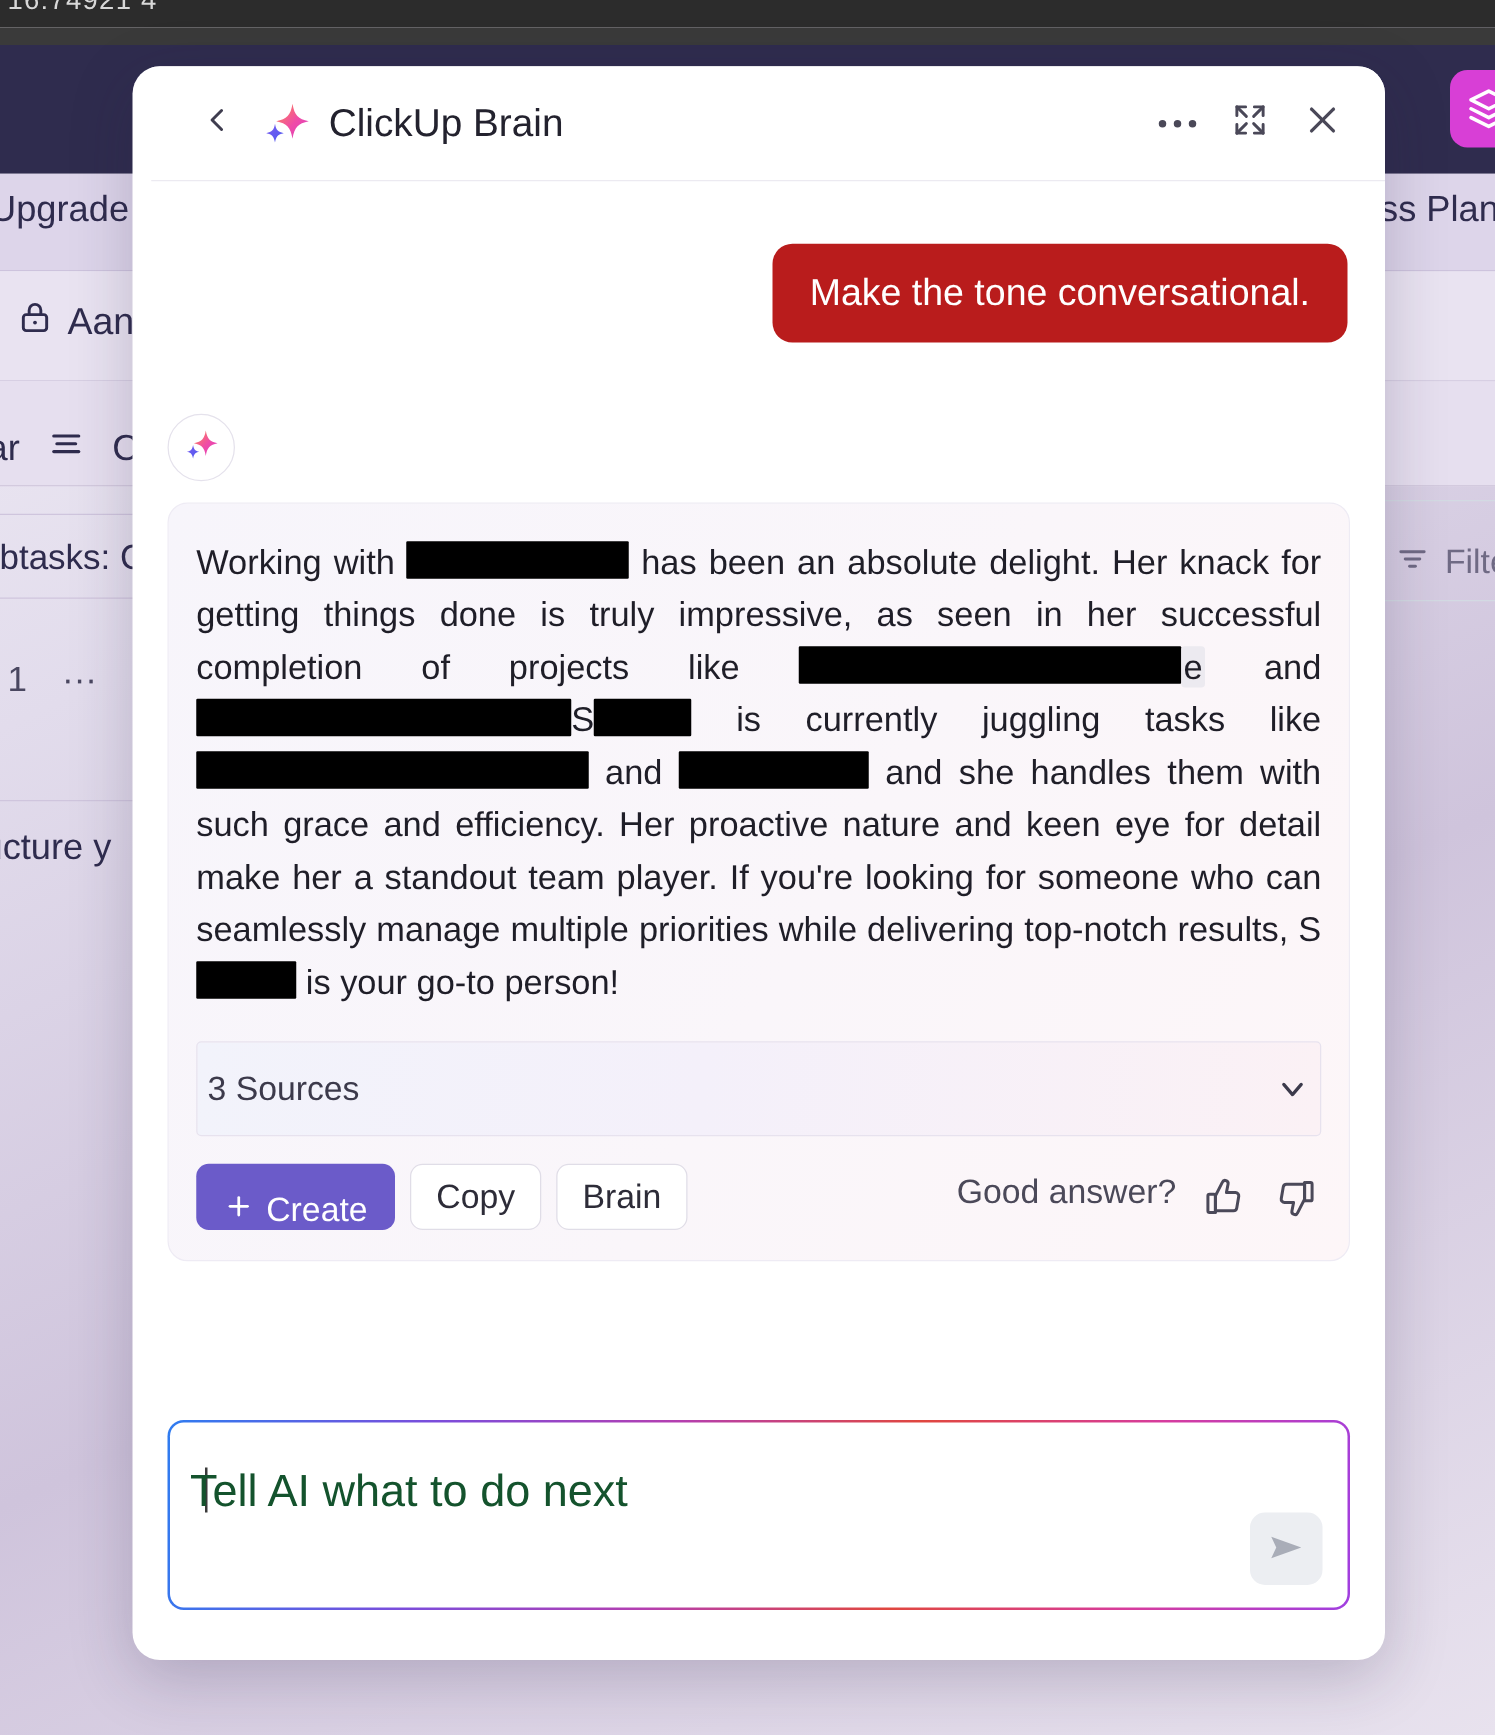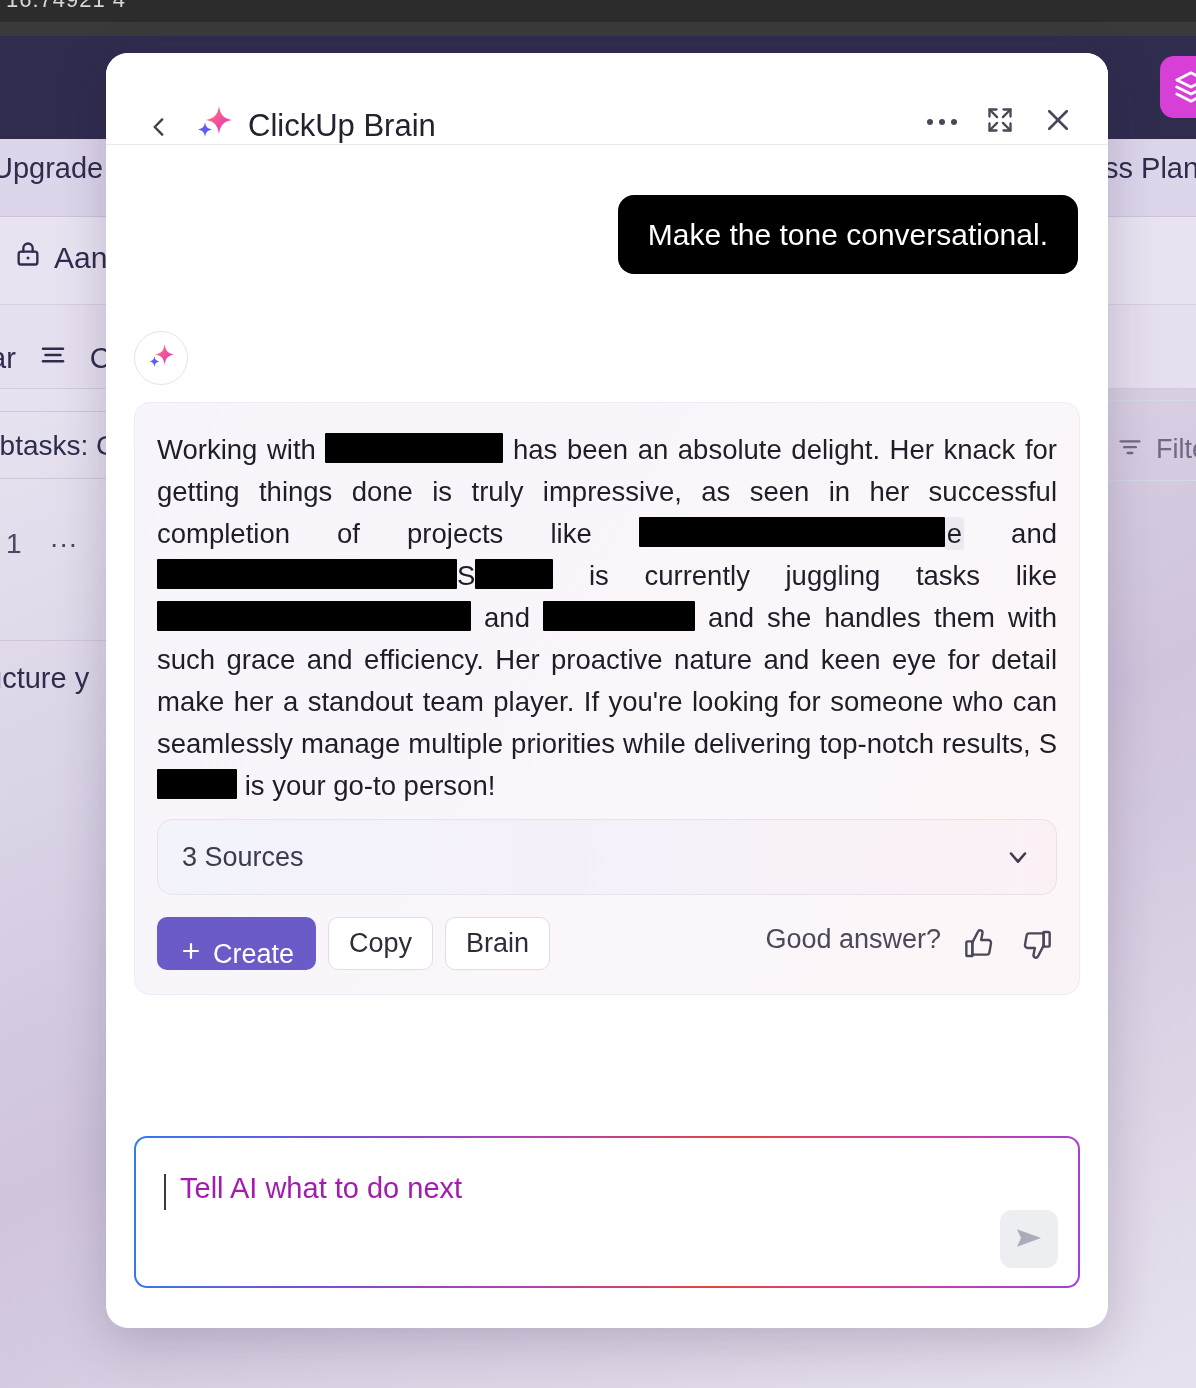--- a/index.html
+++ b/index.html
@@ -158,24 +158,25 @@
     box-shadow: 0 14px 50px rgba(40,30,70,0.22);
     overflow: hidden;
     display: flex;
     flex-direction: column;
   }
 
   .modal-header {
     height: 92px;
     flex: 0 0 92px;
     display: flex;
-    align-items: flex-end;
+    align-items: center;
     padding: 0 28px 0 38px;
     border-bottom: 1px solid #eceaf1;
     background: #fff;
+    margin-left: 15px;
   }
   .hdr-back {
     width: 30px; height: 30px;
     display: flex; align-items: center; justify-content: center;
     color: #3f3d4f;
     cursor: pointer;
     flex: 0 0 auto;
   }
   .hdr-logo {
     margin-left: 18px;
@@ -209,21 +210,21 @@
   }
 
   
   .user-row {
     display: flex;
     justify-content: flex-end;
     padding-top: 50px;
     padding-right: 2px;
   }
   .user-bubble {
-    background: #000000;
+    background: #b91c1c;
     color: #ffffff;
     border-radius: 16px;
     padding: 20px 30px;
     font-size: 30px;
     line-height: 1.3;
     max-width: 700px;
   }
 
   
   .assistant-row {
@@ -265,28 +266,28 @@
     margin-bottom: -4px;
     border-radius: 1px;
   }
   .answer-text .hl {
     background: #eceaf0;
     border-radius: 3px;
     padding: 1px 2px;
   }
 
   .sources-bar {
-    margin-top: 12px;
+    margin-top: 26px;
     height: 76px;
     border: 1px solid #e7e2ee;
-    border-radius: 15px;
+    border-radius: 4px;
     background: linear-gradient(95deg, #f2f3fb 0%, #f4f0fa 45%, #fbf1f5 100%);
     display: flex;
     align-items: center;
-    padding: 0 24px;
+    padding: 0 8px;
     cursor: pointer;
   }
   .sources-label {
     font-size: 27px;
     color: #3c3a4b;
   }
   .sources-chev { margin-left: auto; color: #3c3a4b; display:flex; }
 
   .actions-row {
     margin-top: 22px;
@@ -350,23 +351,23 @@
     padding: 36px 24px 0 28px;
   }
   .composer-caret {
     position: absolute;
     left: 28px; top: 36px;
     width: 2px; height: 36px;
     background: #3a3a3a;
   }
   .composer-placeholder {
     position: absolute;
-    left: 44px; top: 34px;
-    font-size: 29px;
-    color: #a21caf;
+    left: 16px; top: 34px;
+    font-size: 36px;
+    color: #14532d;
     white-space: nowrap;
   }
   .send-btn {
     position: absolute;
     right: 20px; bottom: 18px;
     width: 58px; height: 58px;
     border-radius: 12px;
     background: #eceef2;
     border: none;
     display: flex; align-items: center; justify-content: center;

